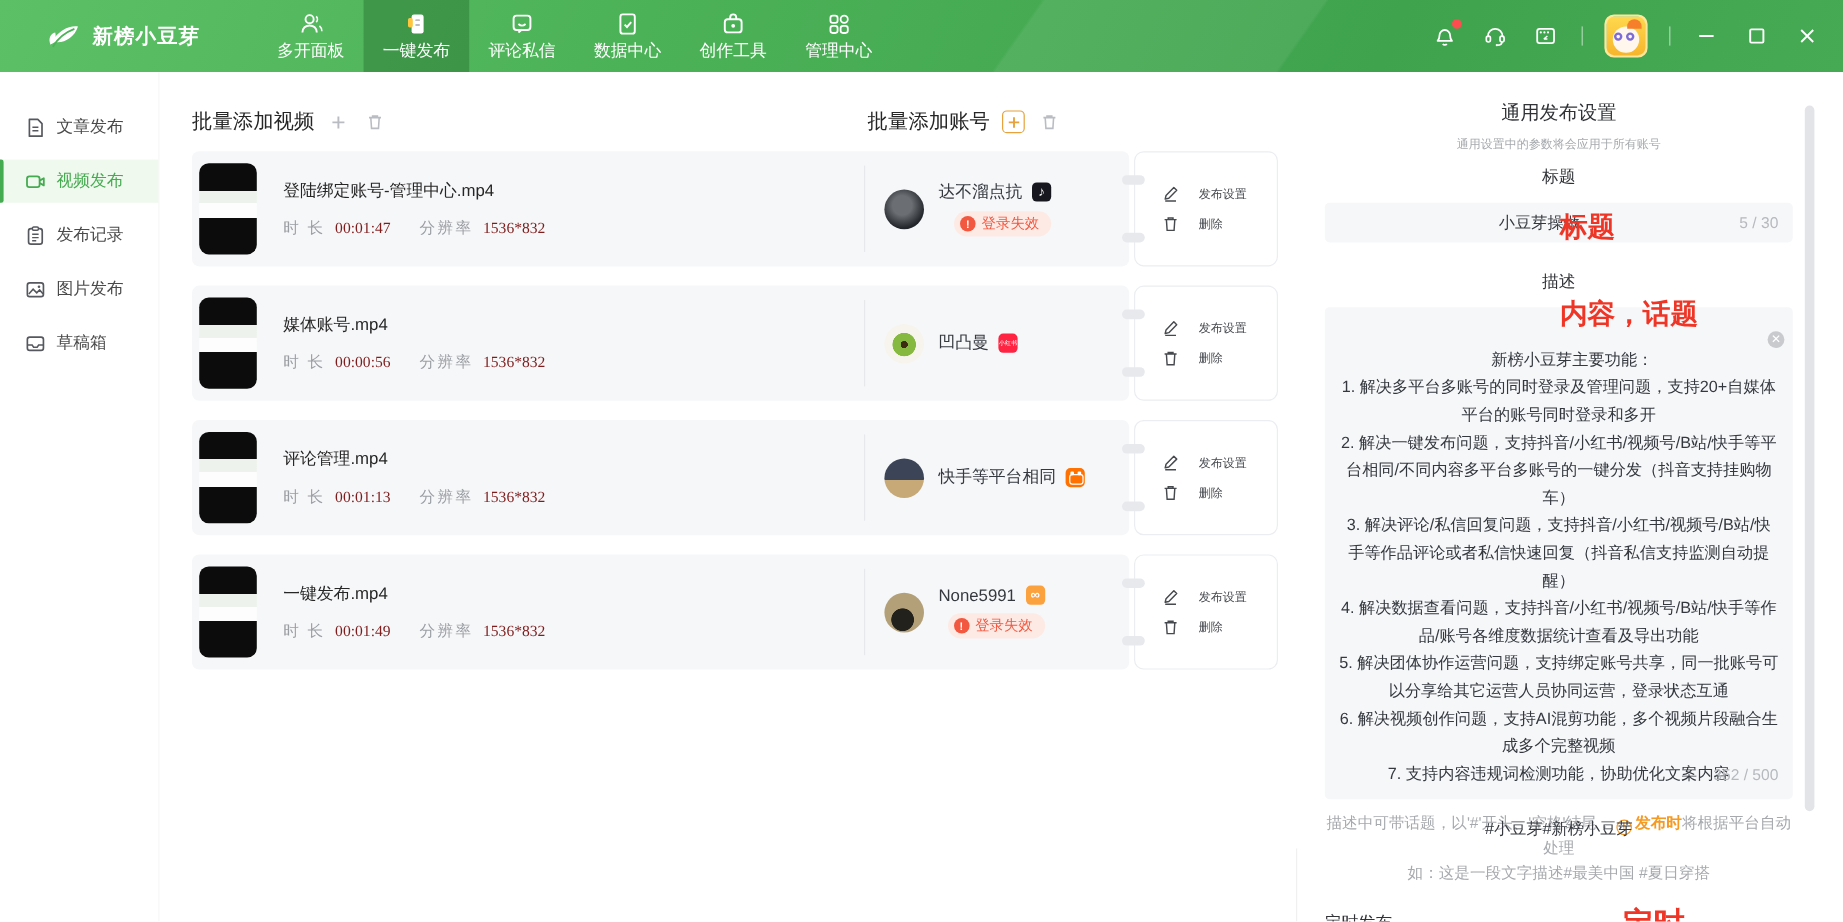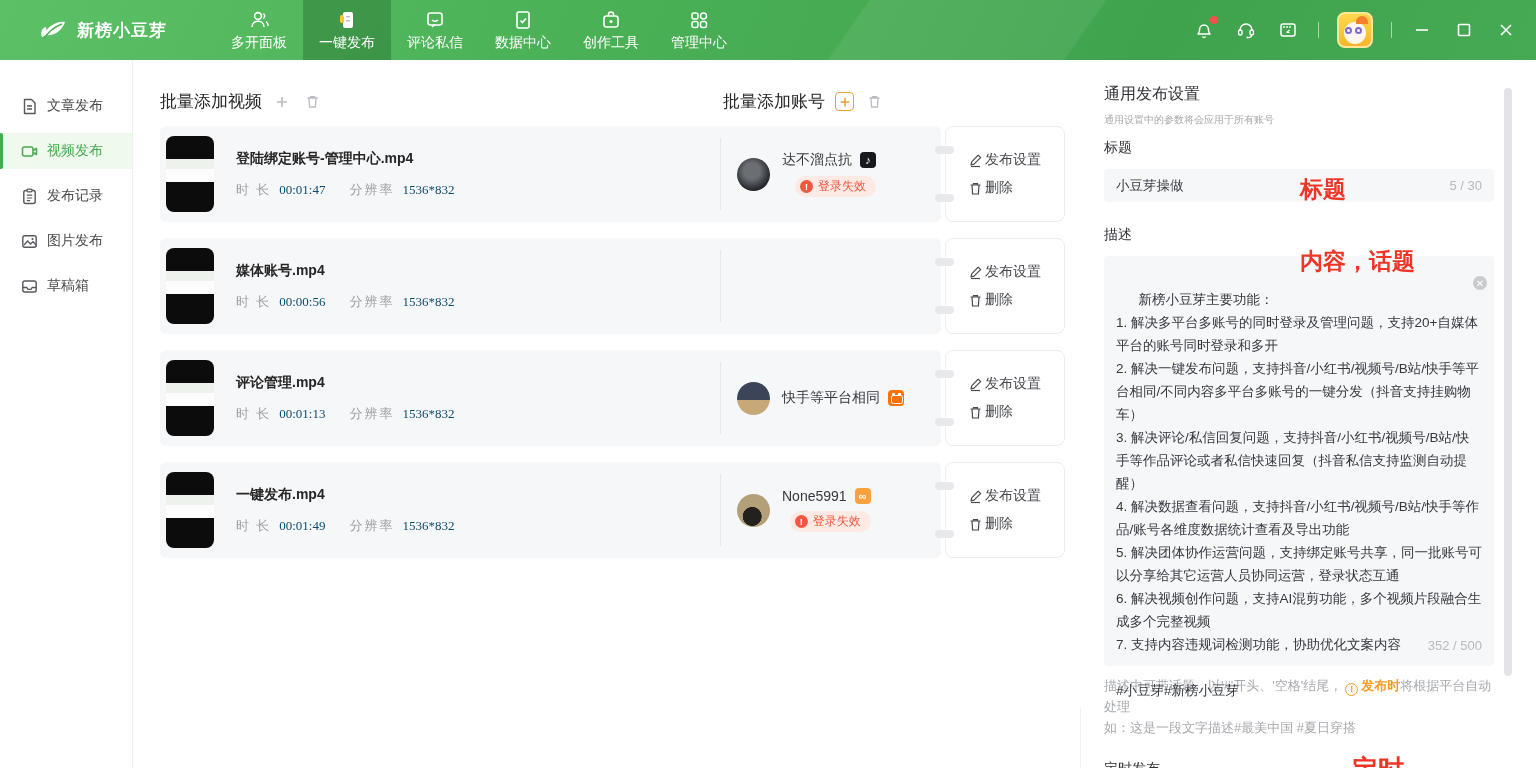--- a/index.html
+++ b/index.html
@@ -39,24 +39,24 @@
   .sec-title { font-size:17px; color:#262626; }
   .hicon { width:20px; height:20px; display:flex; align-items:center; justify-content:center; margin-left:10px; color:#b9bcc2; font-size:15px; cursor:pointer; border-radius:4px; }
   .hicon.orange { border:1.5px solid #e6a23c; color:#e6a23c; font-weight:bold; width:19px; height:19px; }
   .acct-hdr { position:absolute; left:563px; display:flex; align-items:center; }
   .rows { position:absolute; left:27px; top:66px; display:flex; flex-direction:column; gap:16px; }
   .row { display:flex; position:relative; }
   .row-card { width:781px; height:96px; background:#f6f7f9; border-radius:6px; display:flex; }
   .vid-sec { width:560px; display:flex; align-items:center; padding-left:6px; }
   .thumb { width:48px; height:76px; border-radius:8px; background:linear-gradient(180deg,#0c0c0c 0 30%,#eef2ec 30% 44%,#fdfdfd 44% 60%,#0c0c0c 60% 100%); flex:none; }
   .vid-info { margin-left:22px; }
-  .vid-title { font-size:14px; font-weight:bold; color:#262626; margin-bottom:13px; }
+  .vid-title { font-size:14px; font-weight:normal; color:#262626; margin-bottom:13px; }
   .vid-meta { font-size:13px; display:flex; gap:8px; align-items:center;font-family:Liberation Serif, serif; }
   .meta-label { color:#9b9ea3; letter-spacing:2px; }
-  .meta-val { color:#0c4a6e; margin-right:16px; }
+  .meta-val { color:#7f1d1d; margin-right:16px; }
   .vsep { width:1px; height:72px; background:#e6e8ec; align-self:center; }
   .acct-sec { flex:1; display:flex; align-items:center; padding-left:16px;text-align:right; }
   .acct-avatar { width:33px; height:33px; border-radius:50%; flex:none; margin-right:12px; }
   .av0 { background:radial-gradient(circle at 45% 40%,#6b6f74 0 30%,#23262b 70%); }
   .av1 { background:radial-gradient(circle at 50% 52%,#3d2c12 0 12%,#86b93f 13% 40%,#f6f4ec 42%); }
   .av2 { background:linear-gradient(180deg,#3c4558 0 55%,#c7a977 55%); }
   .av3 { background:radial-gradient(circle at 46% 68%,#23211c 0 32%,#b3a078 34%); }
   .acct-line1 { display:flex; align-items:center; gap:8px; }
   .acct-name { font-size:14px; color:#35393f; }
   .platform-icon { width:16px; height:16px; border-radius:4px; position:relative; display:inline-flex; align-items:center; justify-content:center; }
@@ -67,25 +67,25 @@
   .p-kuaishou { background:#ff7100; }
   .p-kuaishou::before { content:""; position:absolute; top:3px; left:3.5px; width:3px; height:3px; background:#fff; border-radius:1px; box-shadow:6px 0 0 #fff; }
   .p-kuaishou::after { content:""; position:absolute; left:3px; bottom:2.5px; width:10px; height:6.5px; border:1.5px solid #fff; border-radius:2.5px; }
   .p-channels { background:#fba13d; }
   .p-channels::before { content:"∞"; color:#fff; font-size:11px; font-weight:bold; }
   .status-badge { margin-top:7px; display:inline-flex; align-items:center; gap:5px; background:#fdeae5; border-radius:11px; height:21px; padding:0 10px 0 5px; font-size:12px; color:#f2573f; width:fit-content; }
   .badge-icon { width:13px; height:13px; border-radius:50%; background:#f2573f; color:#fff; font-size:9px; font-weight:bold; display:inline-flex; align-items:center; justify-content:center; }
   .action-card { width:120px; height:96px; margin-left:4px; background:#fff; border:1px solid #ebedf0; border-radius:8px; display:flex; flex-direction:column; justify-content:center; gap:10px; padding-left:22px; position:relative; }
   .action-card::before, .action-card::after { content:""; position:absolute; left:-11px; width:19px; height:8px; background:#e7e9ed; border-radius:4px; }
   .action-card::before { top:19px; } .action-card::after { bottom:19px; }
-  .act-btn { display:flex; align-items:center; gap:2px; font-size:14px; color:#46494e; cursor:pointer; }
+  .act-btn { display:flex; align-items:center; gap:16px; font-size:10px; color:#46494e; cursor:pointer; }
 
   
   .panel-sep { position:absolute; left:1080px; top:60px; width:1px; height:708px; background:#f0f0f0; }
-  .panel { position:absolute; left:1080px; top:60px; width:456px; height:647px; background:#fff; }
+  .panel { position:absolute; left:1080px; top:60px; width:456px; height:647px; background:#fff;text-align:center; }
   .panel-inner { position:absolute; left:24px; top:24px; width:390px; }
   .panel-title { font-size:16px; color:#303236; margin-bottom:8px; }
   .panel-sub { font-size:10px; color:#a6a9ad; margin-bottom:12px; }
   .field-label { font-size:14px; color:#303236; margin-bottom:12px; }
   .title-input { width:390px; height:33px; background:#f6f7f9; border-radius:4px; display:flex; align-items:center; padding:0 12px; margin-bottom:24px; }
   .title-val { font-size:13.5px; color:#35393f; flex:1; }
   .counter { font-size:13px; color:#b6b9bd; }
   .desc-box { width:390px; height:410px; background:#f6f7f9; border-radius:4px; padding:9px 12px; font-size:13.5px; color:#35393f; line-height:23px; white-space:pre-wrap; position:relative; }
   .desc-counter { position:absolute; right:12px; bottom:9px; font-size:13px; color:#b6b9bd; }
   .desc-clear { position:absolute; right:7px; top:20px; width:14px; height:14px; border-radius:50%; background:#c8cacd; color:#fff; font-size:10px; display:flex; align-items:center; justify-content:center; cursor:pointer; }
@@ -339,20 +339,30 @@
           <div class="vid-title">媒体账号.mp4</div>
           <div class="vid-meta">
             <span class="meta-label">时 长</span>
             <span class="meta-val">00:00:56</span>
             <span class="meta-label">分辨率</span>
             <span class="meta-val">1536*832</span>
           </div>
         </div>
       </div>
       <div class="vsep"></div>
+      <div class="acct-sec">
+        <div class="acct-avatar av1"></div>
+        <div>
+          <div class="acct-line1">
+            <span class="acct-name">凹凸曼</span>
+            <span class="platform-icon p-xhs"></span>
+          </div>
+
+        </div>
+      </div>
     </div>
     <div class="action-card">
       <div class="act-btn">
         <svg width="15" height="15" viewBox="0 0 15 15">
               <path d="M10.2 2.2 l2.4 2.4 L6 11.2 l-3 .7 .7-3 Z" stroke="#46494e" stroke-width="1.2" fill="none" stroke-linejoin="round"></path>
               <path d="M3 13.5 h9" stroke="#46494e" stroke-width="1.2"></path>
             </svg>
         <span>发布设置</span>
       </div>
       <div class="act-btn">

